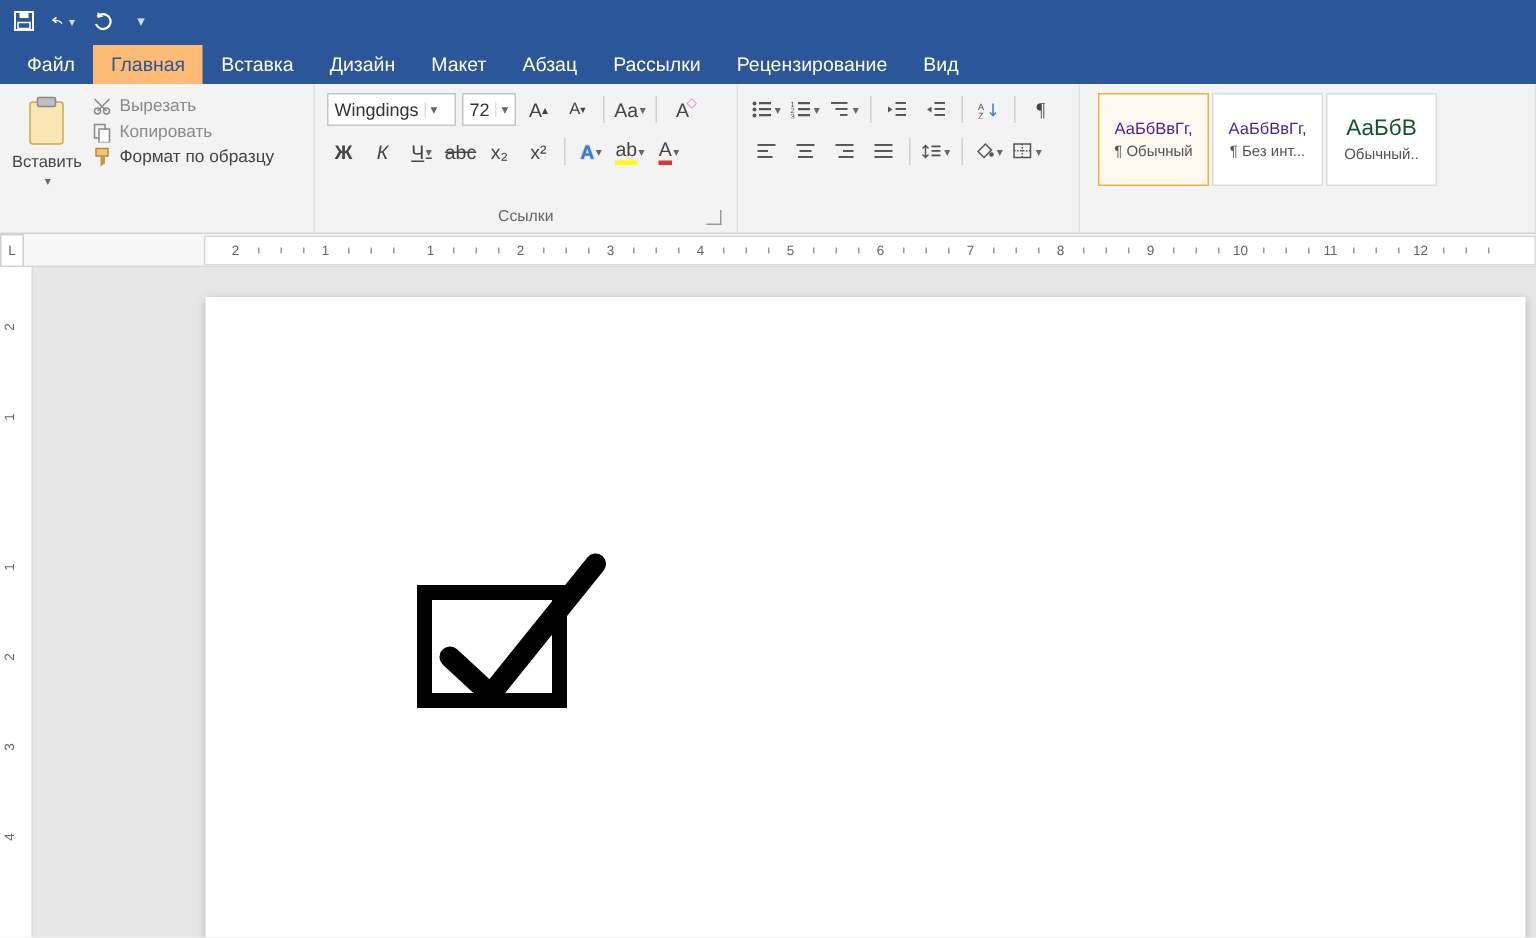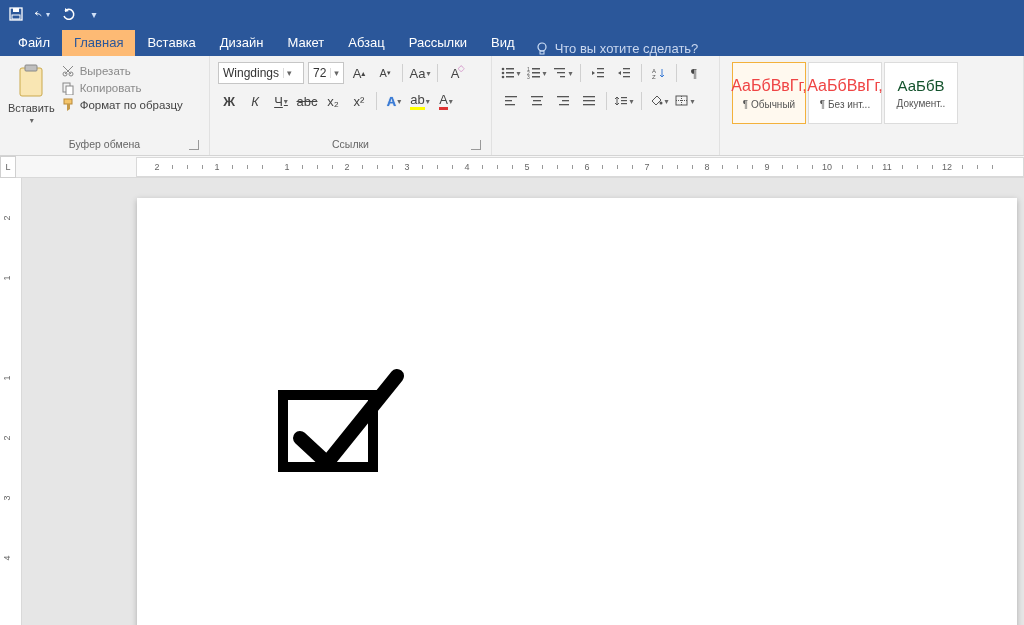--- a/index.html
+++ b/index.html
@@ -26,21 +26,21 @@
   .combo .dd{border-left:1px solid #ddd;margin-left:4px;padding-left:3px;color:#666;font-size:9px;}
   .fontname{width:86px;}
   .fontsize{width:36px;}
   .ibtn{width:22px;height:22px;display:flex;align-items:center;justify-content:center;font-size:13px;color:#444;border:1px solid transparent;}
   .b{font-weight:bold;} .i{font-style:italic;} .u{text-decoration:underline;}
   .strike{text-decoration:line-through;}
   .para-col{display:flex;flex-direction:column;gap:6px;padding-top:2px;}
   .styles{display:flex;gap:2px;padding:2px 0 0 4px;}
   .style-box{width:74px;height:62px;border:1px solid #dcdcdc;background:#fff;display:flex;flex-direction:column;align-items:center;justify-content:center;gap:4px;font-size:10px;color:#555;}
   .style-box.sel{border-color:#f3b13b;background:#fff9ef;}
-  .style-box .sample{font-size:16px;color:#ef4444;}
+  .style-box .sample{font-size:11px;color:#4c1d95;}
   .style-box .hhead{color:#14532d;}
   .ruler-strip{background:#f7f7f7;border-bottom:1px solid #d9d9d9;height:22px;display:flex;align-items:center;}
   .ruler-l{width:16px;height:22px;background:#fff;border:1px solid #d0d0d0;display:flex;align-items:center;justify-content:center;font-size:9px;color:#666;}
   .ruler{flex:1;position:relative;height:20px;background:#fff;border:1px solid #d9d9d9;overflow:hidden;margin-left:120px;}
   .ruler .tick{position:absolute;top:0;width:1px;height:6px;background:#999;}
   .ruler .num{position:absolute;top:4px;font-size:9px;color:#666;transform:translateX(-50%);}
   .workspace{display:flex;height:447px;}
   .vruler{width:22px;background:#fff;border-right:1px solid #d9d9d9;position:relative;margin-top:0;}
   .vruler .vn{position:absolute;left:4px;font-size:9px;color:#666;transform:translateY(-50%) rotate(-90deg);}
   .doc-area{flex:1;overflow:hidden;background:#e6e6e6;position:relative;}
@@ -82,28 +82,22 @@
 </div>
 
 <div class="tabs">
   <div class="tab">Файл</div>
   <div class="tab active">Главная</div>
   <div class="tab">Вставка</div>
   <div class="tab">Дизайн</div>
   <div class="tab">Макет</div>
   <div class="tab">Абзац</div>
   <div class="tab">Рассылки</div>
+  <div class="tab">Рецензирование</div>
   <div class="tab">Вид</div>
-  <div class="tell">
-    <svg width="14" height="14" viewBox="0 0 14 14">
-        <circle cx="7" cy="5" r="4" fill="none" stroke="#cfe0f7" stroke-width="1.2"></circle>
-        <rect x="5" y="9" width="4" height="3" fill="none" stroke="#cfe0f7"></rect>
-      </svg>
-    <span>Что вы хотите сделать?</span>
-  </div>
 </div>
 
 <div class="ribbon">
 
   <div class="group" style="min-width:210px;">
     <div class="group-body">
       <div class="big-paste">
         <svg width="30" height="36" viewBox="0 0 30 36">
             <rect x="4" y="4" width="22" height="28" rx="2" fill="#f9e6b3" stroke="#caa94d"></rect>
             <rect x="9" y="1" width="12" height="6" rx="1" fill="#bfbfbf" stroke="#888"></rect>
@@ -129,21 +123,20 @@
           </div>
         <div class="row" style="color:#444;">
             <svg width="14" height="14" viewBox="0 0 14 14">
               <rect x="3" y="1" width="8" height="5" fill="#f4c56b" stroke="#b8893a"></rect>
               <path d="M6 6 L6 13 L9 11 L9 6" fill="#c59a4a"></path>
             </svg>
             <span>Формат по образцу</span>
           </div>
       </div>
     </div>
-    <div class="group-label"><span>Буфер обмена</span><span class="dlaunch"></span></div>
   </div>
 
   <div class="group" style="min-width:282px;justify-content:flex-end;">
     <div class="group-body">
       <div class="font-col">
         <div class="font-row">
           <div class="combo fontname">
               <span>Wingdings</span>
               <span class="dd">▾</span>
             </div>
@@ -317,21 +310,21 @@
         <div class="style-box sel">
             <span class="sample">АаБбВвГг,</span>
             <span>¶ Обычный</span>
           </div>
         <div class="style-box">
             <span class="sample">АаБбВвГг,</span>
             <span>¶ Без инт...</span>
           </div>
         <div class="style-box">
             <span class="sample hhead" style="font-size:15px;">АаБбВ</span>
-            <span>Документ..</span>
+            <span>Обычный..</span>
           </div>
       </div>
     </div>
   </div>
 </div>
 
 <div class="ruler-strip">
   <div class="ruler-l">L</div>
   <div class="ruler" id="hruler">
       <div style="position: absolute; left: 0px; top: 0px; height: 100%; width: 136px; background: rgba(234, 223, 223, 0);"></div>

